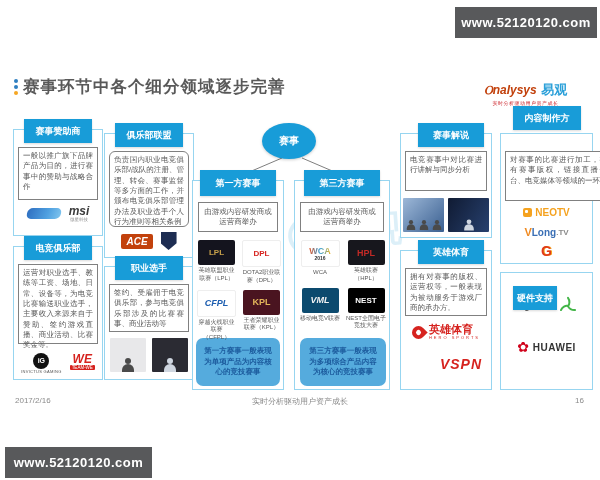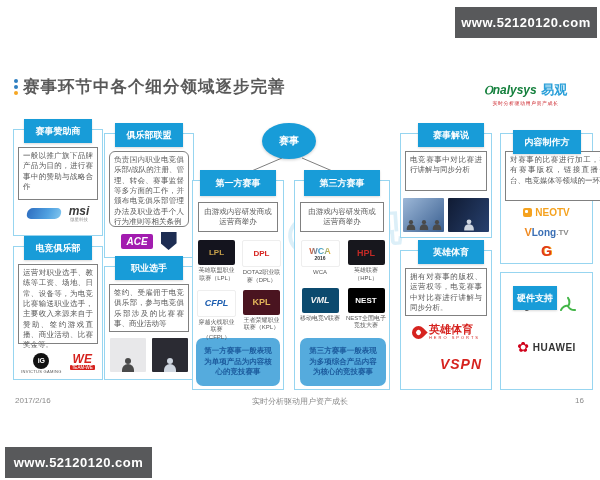--- a/index.html
+++ b/index.html
@@ -3,21 +3,21 @@
 <meta charset="utf-8">
 <style>
   html,body{margin:0;padding:0;background:#fff;}
   #slide{position:relative;width:600px;height:480px;background:#fff;overflow:hidden;
          font-family:"Liberation Sans","DejaVu Sans",sans-serif;color:#595959;}
   .wm{position:absolute;background:#58595b;color:#fff;font-weight:bold;font-size:13px;
       display:flex;align-items:center;justify-content:center;letter-spacing:.5px;}
   .dot{position:absolute;width:4px;height:4px;border-radius:50%;}
   #title{position:absolute;left:23px;top:76px;font-size:16.5px;font-weight:bold;color:#595959;letter-spacing:1px;}
   #alogo{position:absolute;left:484px;top:80px;white-space:nowrap;}
-  #alogo .a1{font-style:italic;font-size:12px;font-weight:bold;color:#15803d;}
+  #alogo .a1{font-style:italic;font-size:12px;font-weight:bold;color:#c2410c;}
   #alogo .a2{font-size:13px;font-weight:bold;color:#2ba0d9;}
   #alogo .a3{display:block;font-size:5px;color:#cc2229;text-align:center;margin-top:1px;letter-spacing:.5px;}
   .panel{position:absolute;background:#fff;border:1px solid #97d5f0;box-sizing:border-box;}
   .tab{position:absolute;background:#189cd8;color:#fff;font-weight:bold;font-size:9px;
        display:flex;align-items:center;justify-content:center;z-index:3;box-shadow:0 1px 2px rgba(0,0,0,.15);}
   .descbox{position:absolute;border:1px solid #808080;background:#fff;color:#595959;
            font-size:7.5px;line-height:1.38;padding:3px 4px;box-sizing:border-box;z-index:2;text-align:justify;}
   .descplain{border:1px solid #808080;text-align:center;display:flex;align-items:center;justify-content:center;}
   .note{position:absolute;background:#55abdd;border-radius:7px;color:#1d5c9e;font-weight:bold;
         font-size:7.5px;line-height:1.45;display:flex;align-items:center;justify-content:center;
@@ -116,21 +116,21 @@
       <span style="display:block;font-size:4.5px;color:#fff;background:#d6231f;padding:0 2px;border-radius:1px;">TEAM-WE</span>
     </span>
   </div>
 
   <div class="panel" style="left:104px;top:133px;width:90px;height:125px;"></div>
   <div class="tab" style="left:115px;top:123px;width:68px;height:24px;">
       <span>俱乐部联盟</span>
     </div>
   <div class="descbox" style="left:109px;top:151px;width:80px;height:76px;border-radius:6px;">负责国内职业电竞俱乐部/战队的注册、管理、转会、赛事监督等多方面的工作，并颁布电竞俱乐部管理办法及职业选手个人行为准则等相关条例</div>
   <div class="logorow" style="left:104px;top:232px;width:90px;">
-    <span style="display:inline-flex;background:#a21caf;color:#fff;font-style:italic;font-weight:900;font-size:10px;padding:2px 5px;border-radius:2px;align-items:center;">ACE</span>
+    <span style="display:inline-flex;background:#c2410c;color:#fff;font-style:italic;font-weight:900;font-size:10px;padding:2px 5px;border-radius:2px;align-items:center;">ACE</span>
     <span class="shield"></span>
   </div>
 
   <div class="panel" style="left:104px;top:266px;width:90px;height:114px;"></div>
   <div class="tab" style="left:115px;top:256px;width:68px;height:24px;">
       <span>职业选手</span>
     </div>
   <div class="descbox" style="left:109px;top:284px;width:80px;height:48px;">签约、受雇佣于电竞俱乐部，参与电竞俱乐部涉及的比赛赛事、商业活动等</div>
   <div class="logorow" style="left:104px;top:338px;width:90px;gap:6px;">
     <span class="photo" style="width:36px;height:34px;background:#e8e8ea;display:flex;align-items:end;justify-content:center;">
@@ -207,34 +207,34 @@
     </span>
     <span class="photo" style="width:41px;height:34px;background:linear-gradient(120deg,#101b33,#27406e);display:flex;align-items:end;justify-content:center;">
         <span class="sil light" style="transform:scale(.8);"></span>
       </span>
   </div>
 
   <div class="panel" style="left:400px;top:250px;width:92px;height:140px;"></div>
   <div class="tab" style="left:418px;top:240px;width:66px;height:24px;">
       <span>英雄体育</span>
     </div>
-  <div class="descbox" style="left:405px;top:268px;width:82px;height:48px;">拥有对赛事的版权、运营权等，电竞赛事中对比赛进行讲解与同步分析。</div>
+  <div class="descbox" style="left:405px;top:268px;width:82px;height:48px;">拥有对赛事的版权、运营权等，一般表现为被动服务于游戏厂商的承办方。</div>
   <div class="logorow" style="left:400px;top:324px;width:92px;gap:4px;">
     <span class="flame"></span>
     <span style="text-align:left;">
       <span style="display:block;font-size:11px;font-weight:900;color:#d6231f;line-height:1;">英雄体育</span>
       <span style="display:block;font-size:4px;letter-spacing:2px;color:#d6231f;">HERO SPORTS</span>
     </span>
   </div>
   <div class="logorow" style="left:400px;top:356px;width:92px;">
     <span style="font-style:italic;font-weight:900;font-size:14px;color:#d6231f;letter-spacing:1px;margin-left:30px;">VSPN</span>
   </div>
 
   <div class="panel" style="left:500px;top:133px;width:93px;height:131px;"></div>
-  <div class="tab" style="left:513px;top:130px;width:68px;height:24px;">
+  <div class="tab" style="left:513px;top:106px;width:68px;height:24px;">
       <span>内容制作方</span>
     </div>
   <div class="descbox" style="left:505px;top:151px;width:107px;height:50px;">对赛事的比赛进行加工，拥有赛事版权，链接直播平台、电竞媒体等领域的一环</div>
   <div class="logorow" style="left:500px;top:207px;width:93px;gap:3px;">
     <span class="neoicon"></span>
     <span style="font-weight:900;font-size:10px;color:#f5a21f;">NEOTV</span>
   </div>
   <div class="logorow" style="left:500px;top:226px;width:93px;gap:0;">
     <span style="font-weight:900;font-size:11px;color:#f0891f;">V</span>
     <span style="font-weight:bold;font-size:10px;color:#3a6fb5;">Long</span>

